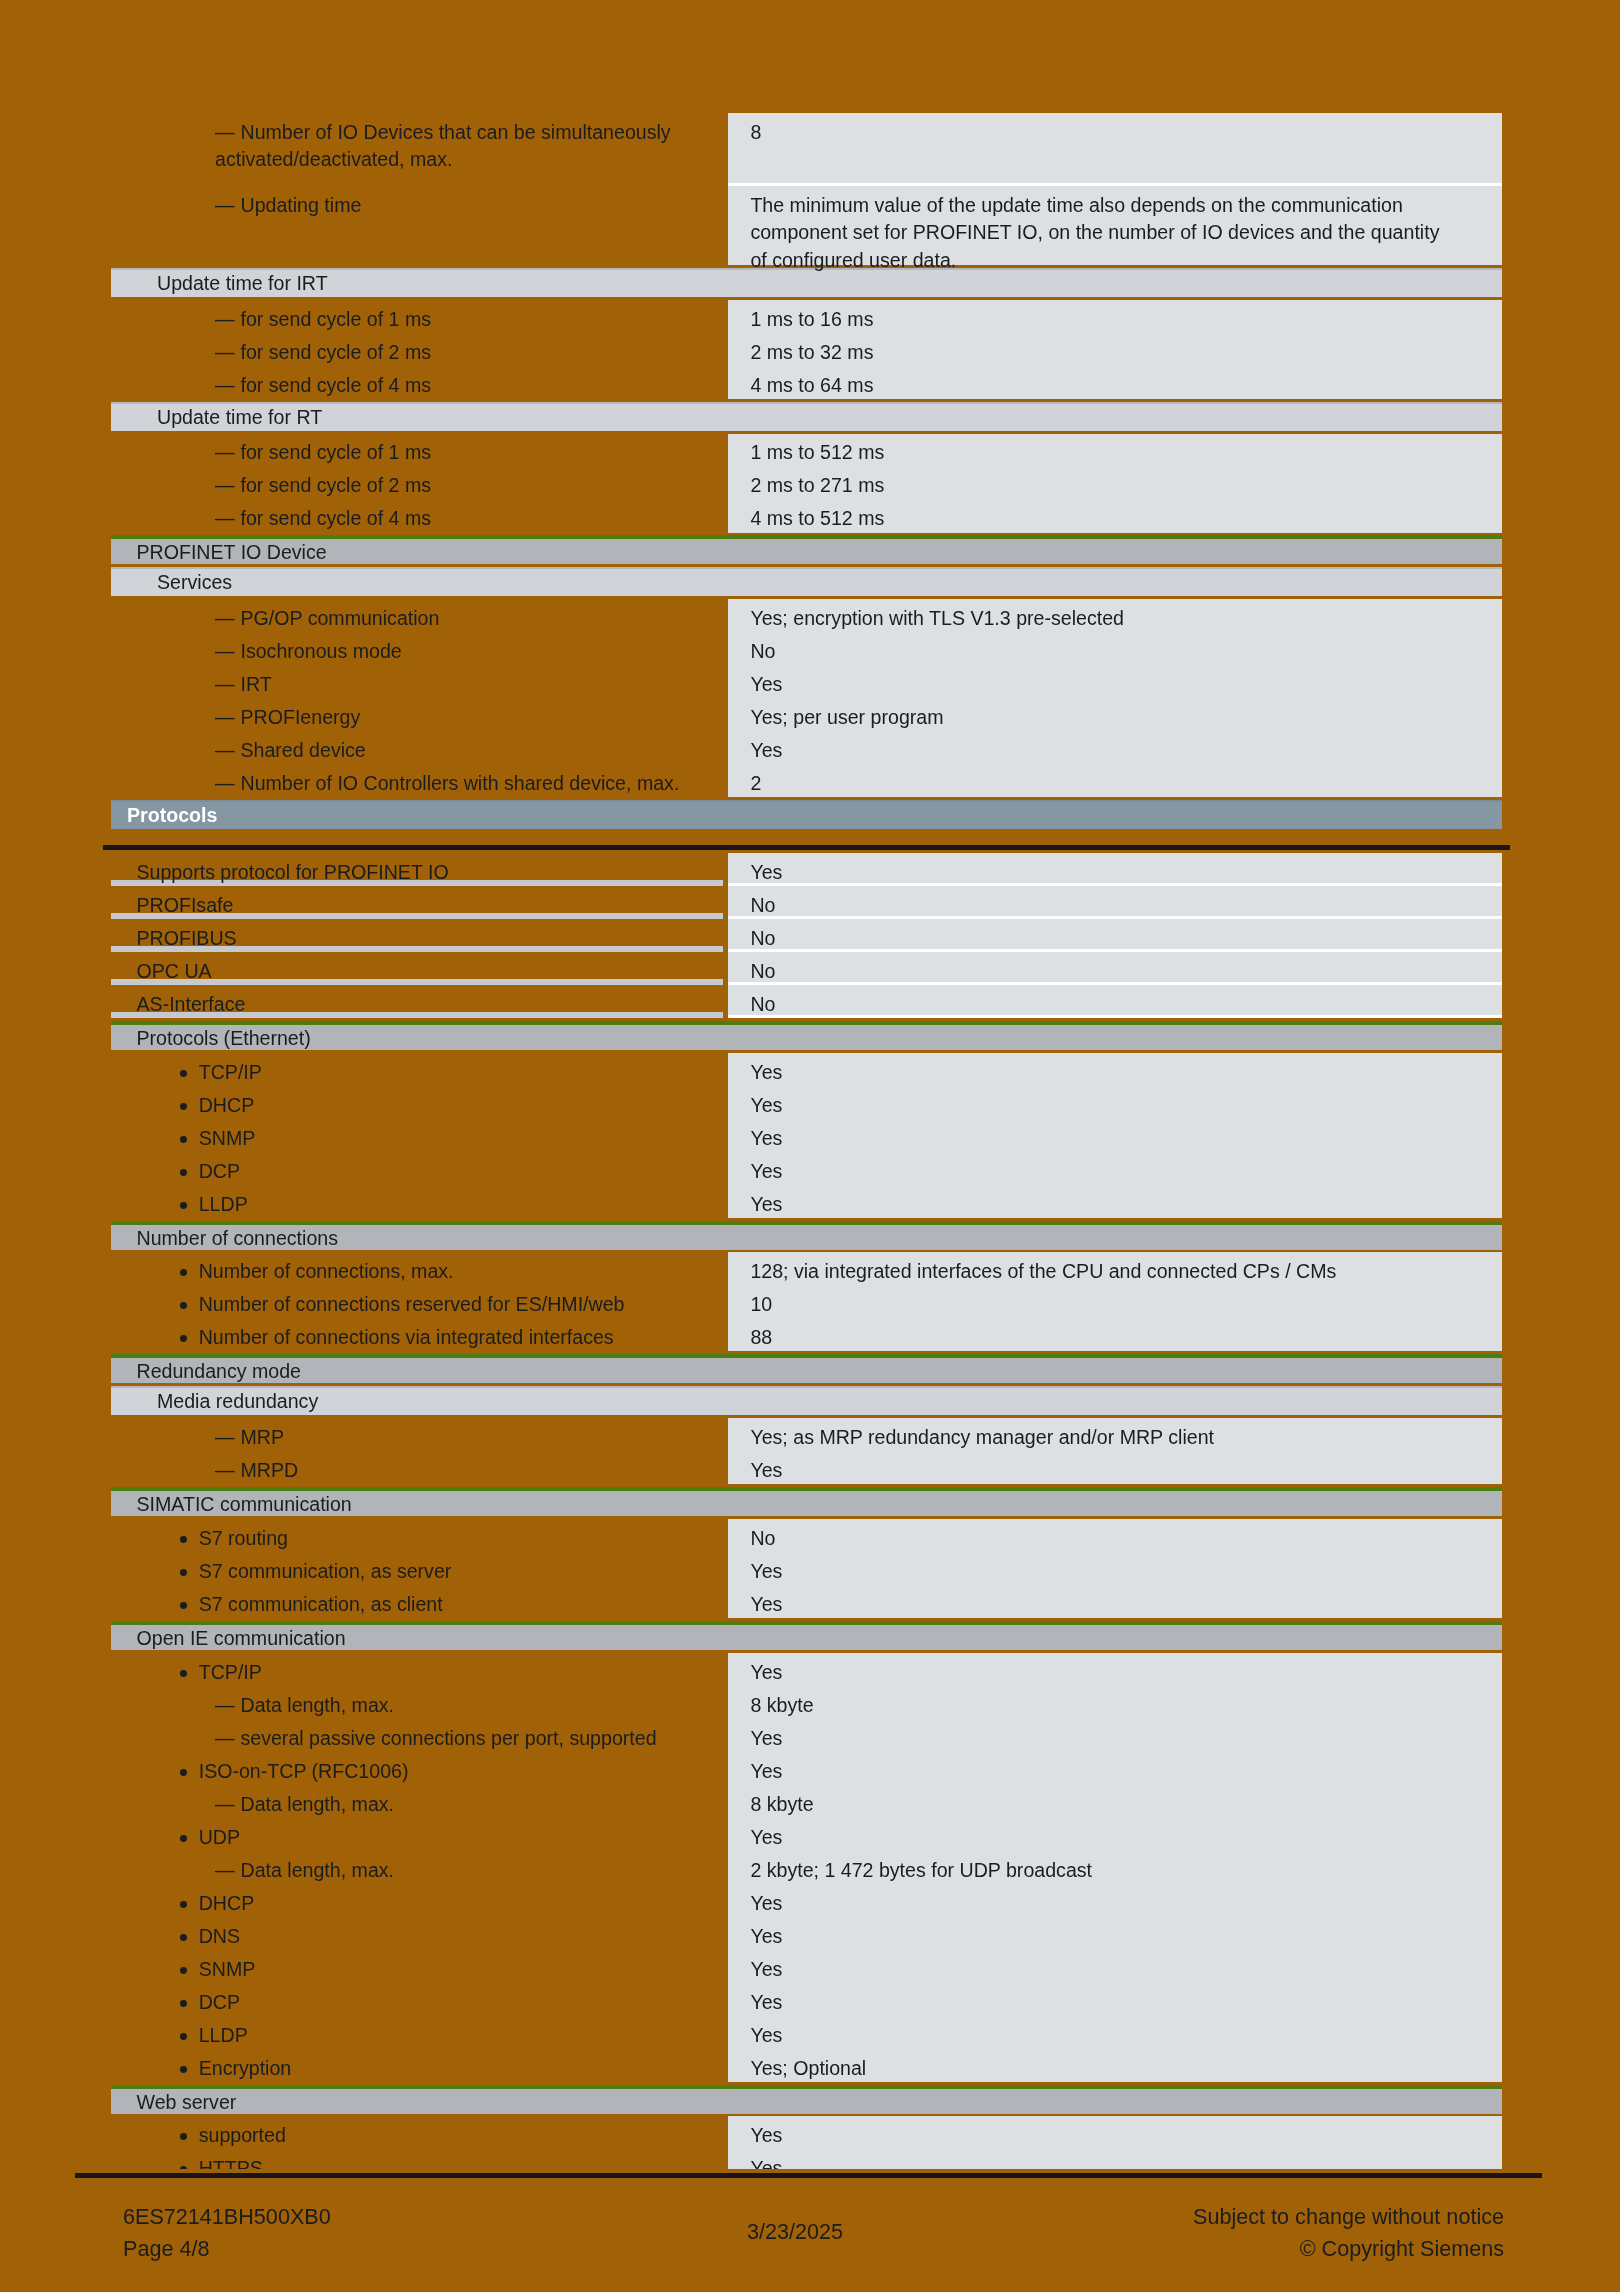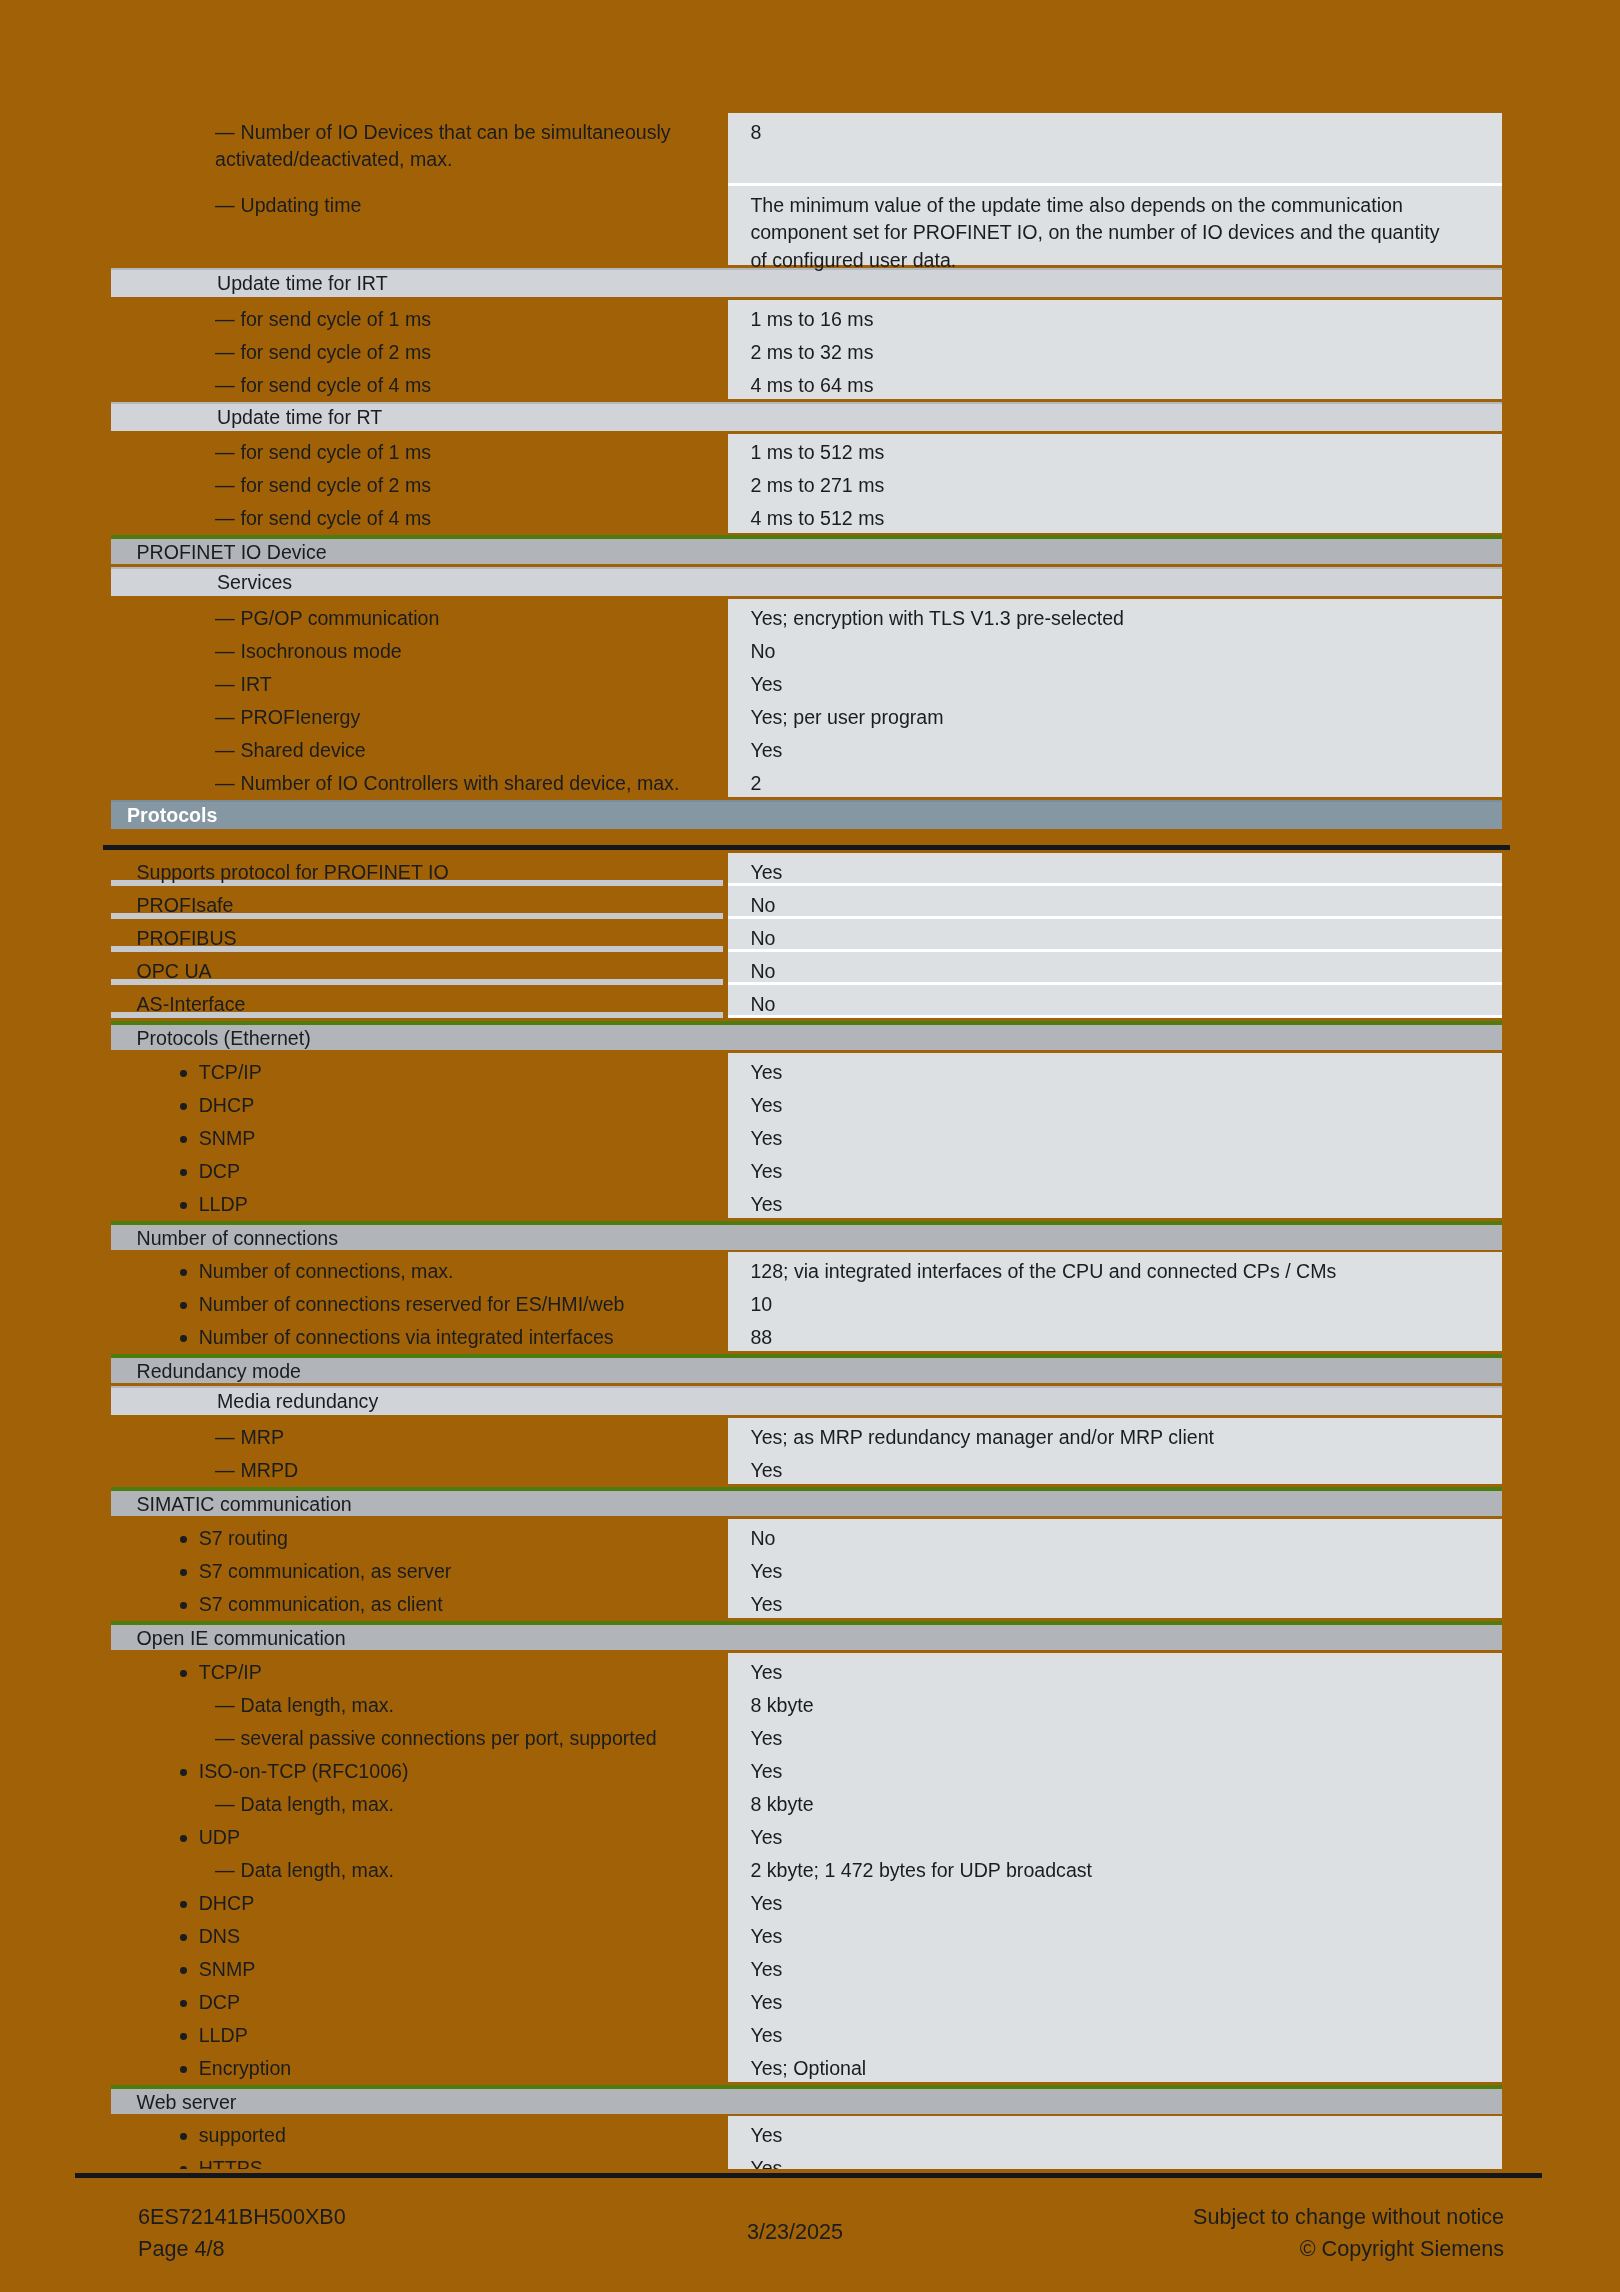--- a/index.html
+++ b/index.html
@@ -42,31 +42,31 @@
     overflow:hidden;
   }
   .band0 {
     background:#8497a2; border-top:2px solid #76release8a96; border-top:2px solid #7a8d99;
     padding-left:16px; color:#ffffff; font-weight:700; margin-bottom:16px;
   }
   .band1 {
     background:#b1b5b9; border-top:4px solid #4d7c0f; padding-left:25.5px;
   }
   .band2 {
-    background:#d0d4d8; border-top:2px solid #b4b8bc; padding-left:106px;
+    background:#d0d4d8; border-top:2px solid #b4b8bc; padding-left:46px;
   }
   .hrule { height:4.9px; background:#15171a; margin:0 -7.8px 2.9px -7.8px; }
 
   .bottom-rule {
     position:absolute; left:75px; top:2173px; width:1467px; height:4.9px;
     background:#15171a;
   }
 
   
-  .footer-left  { position:absolute; left:123px; top:2201px; font-size:21.6px; line-height:32px;margin-left:15px; }
+  .footer-left  { position:absolute; left:123px; top:2201px; font-size:21.6px; line-height:32px; }
   .footer-center{ position:absolute; left:747px; top:2219px; font-size:21.6px; }
   .footer-right { position:absolute; right:116px; top:2201px; font-size:21.6px; line-height:32px; text-align:right; }
 </style>
 </head>
 <body>
 
 <div class="page">
 
   <div class="spec-table">
       <div class="row h-dash vsep" style="height: 73px;">

